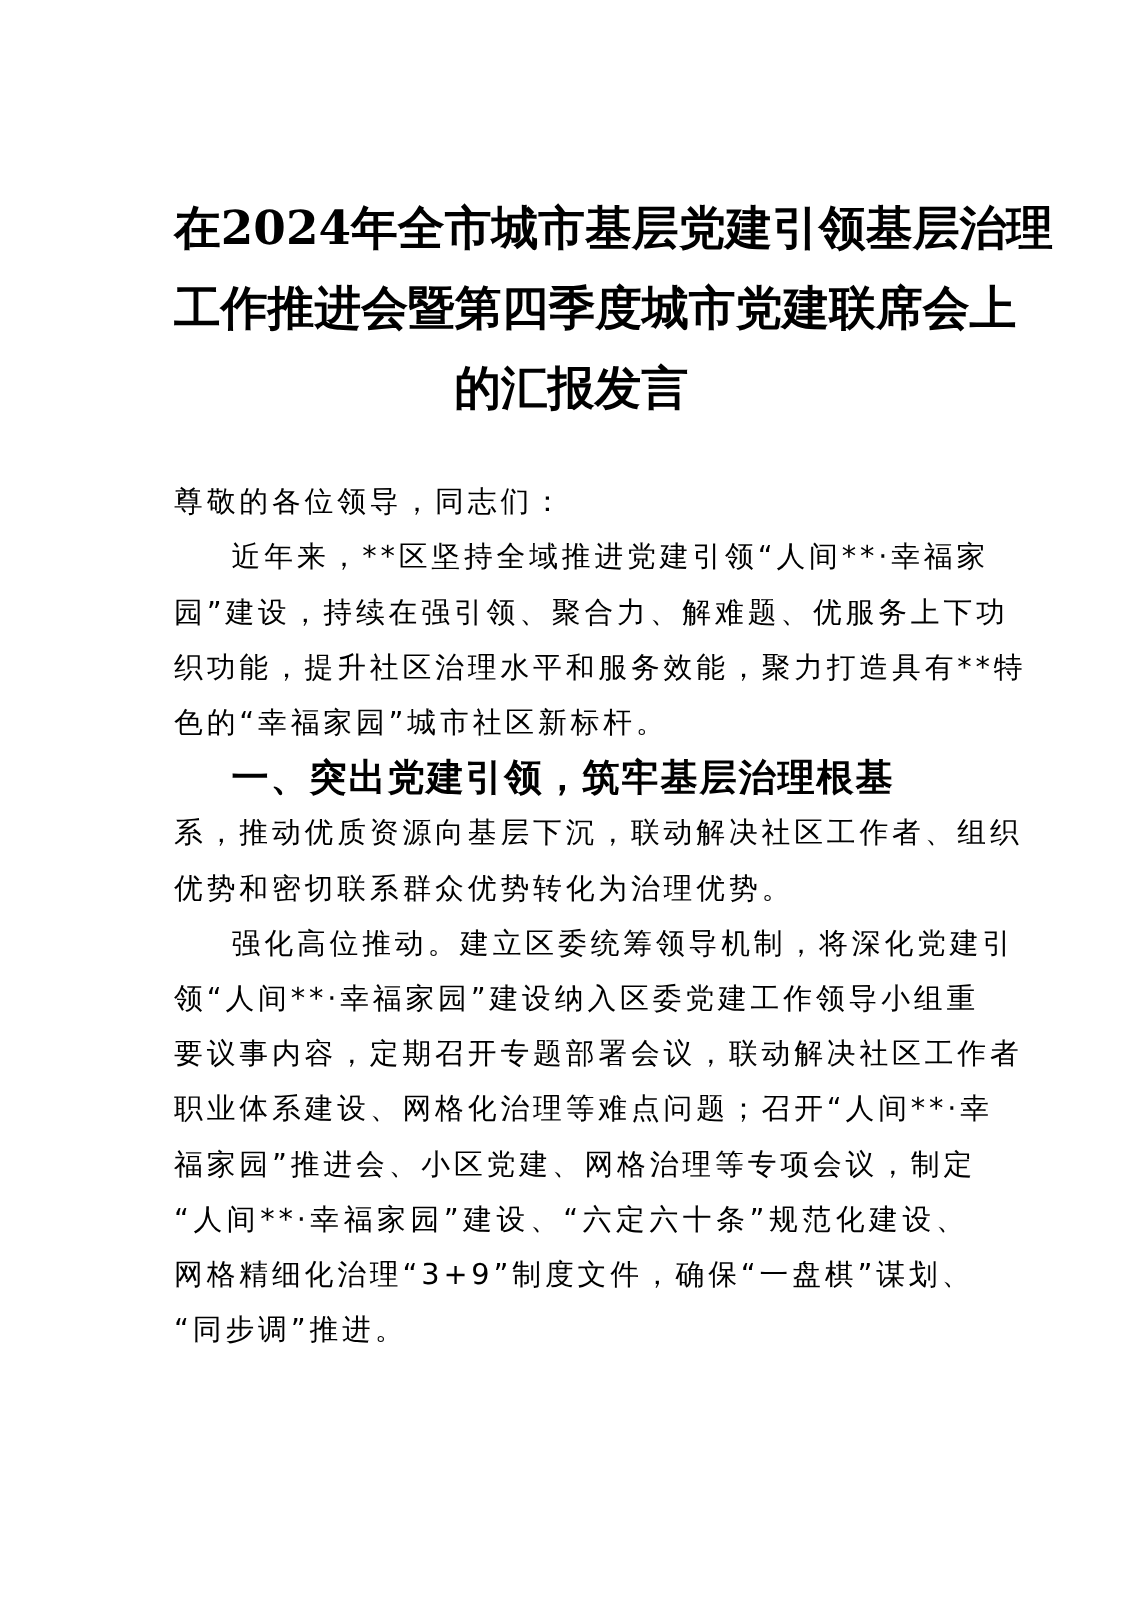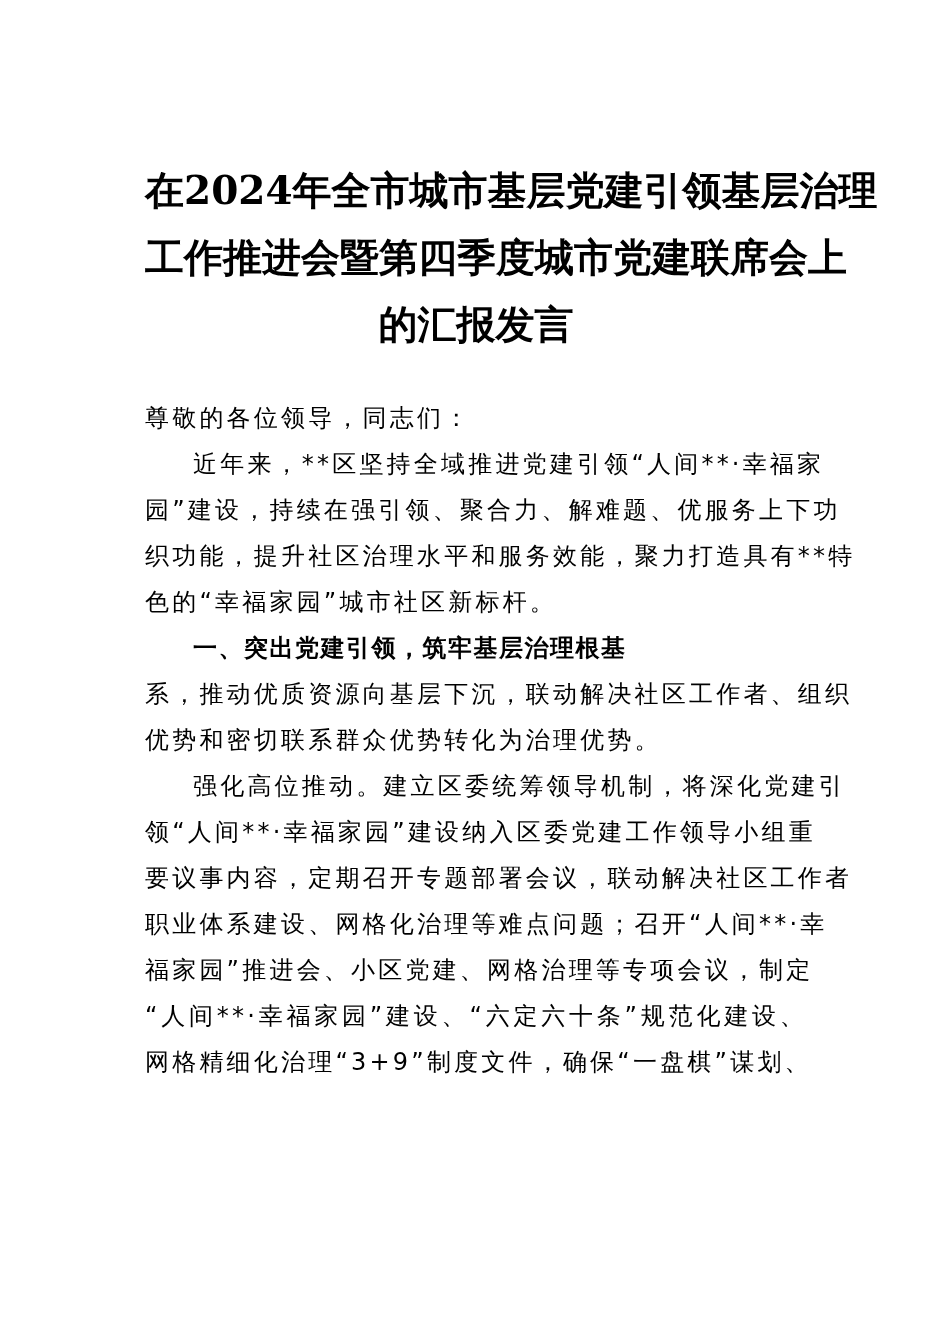--- a/index.html
+++ b/index.html
@@ -43,21 +43,21 @@
       left: 0;
       width: 662px;
       font-family: "DejaVu Sans", "Liberation Sans", sans-serif;
       font-size: 24px;
       line-height: 46px;
       letter-spacing: 3.2px;
     }
     .body h2 {
       margin: 0;
       padding: 0;
-      font-size: 24px;
+      font-size: 31px;
       font-weight: bold;
       line-height: 46px;
       text-indent: 48px;
       letter-spacing: 1.5px;
       font-family: Liberation Sans, sans-serif;
     }
     .body .line {
       display: block;
       white-space: nowrap;
       height: 46px;
@@ -99,16 +99,17 @@
     </div>
 
     <div>
       <span class="line justify first">强化高位推动。建立区委统筹领导机制，将深化党建引</span>
       <span class="line justify">领“人间**·幸福家园”建设纳入区委党建工作领导小组重</span>
       <span class="line justify">要议事内容，定期召开专题部署会议，联动解决社区工作者</span>
       <span class="line justify">职业体系建设、网格化治理等难点问题；召开“人间**·幸</span>
       <span class="line justify">福家园”推进会、小区党建、网格治理等专项会议，制定</span>
       <span class="line justify">“人间**·幸福家园”建设、“六定六十条”规范化建设、</span>
       <span class="line justify">网格精细化治理“3+9”制度文件，确保“一盘棋”谋划、</span>
+      <span class="line">“同步调”推进。</span>
     </div>
   </div>
 
 </div>
 
 </body></html>

